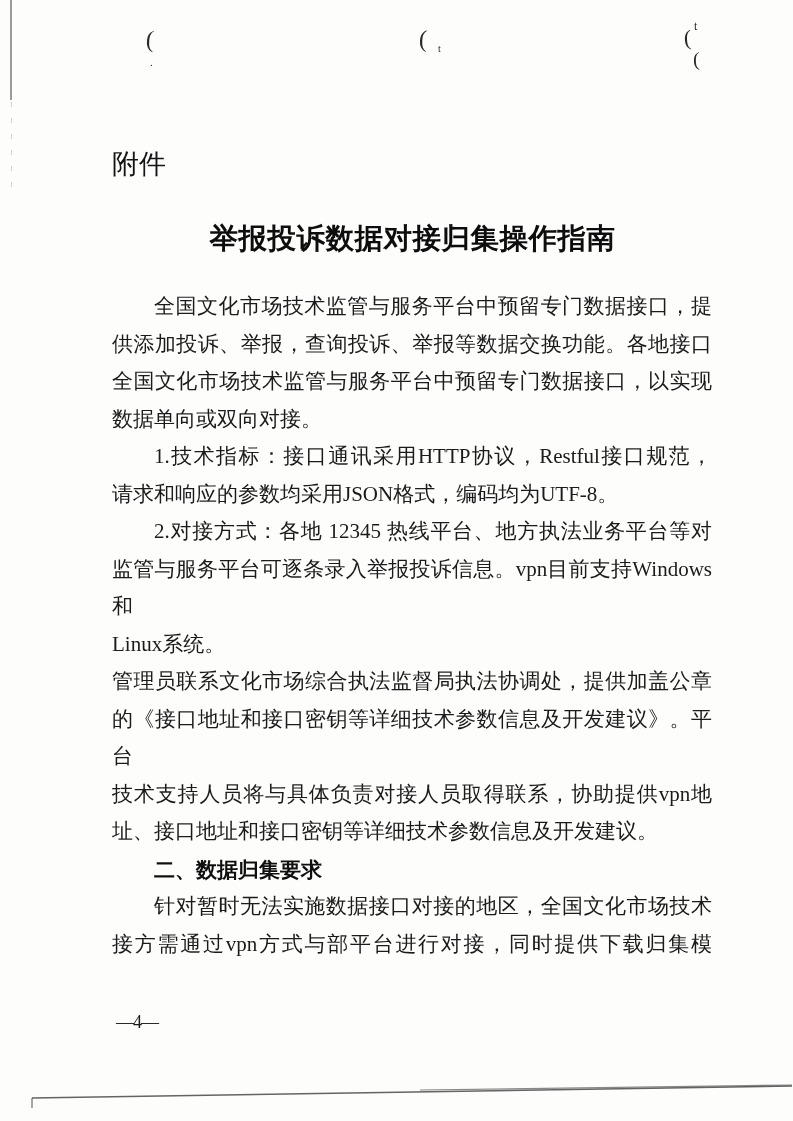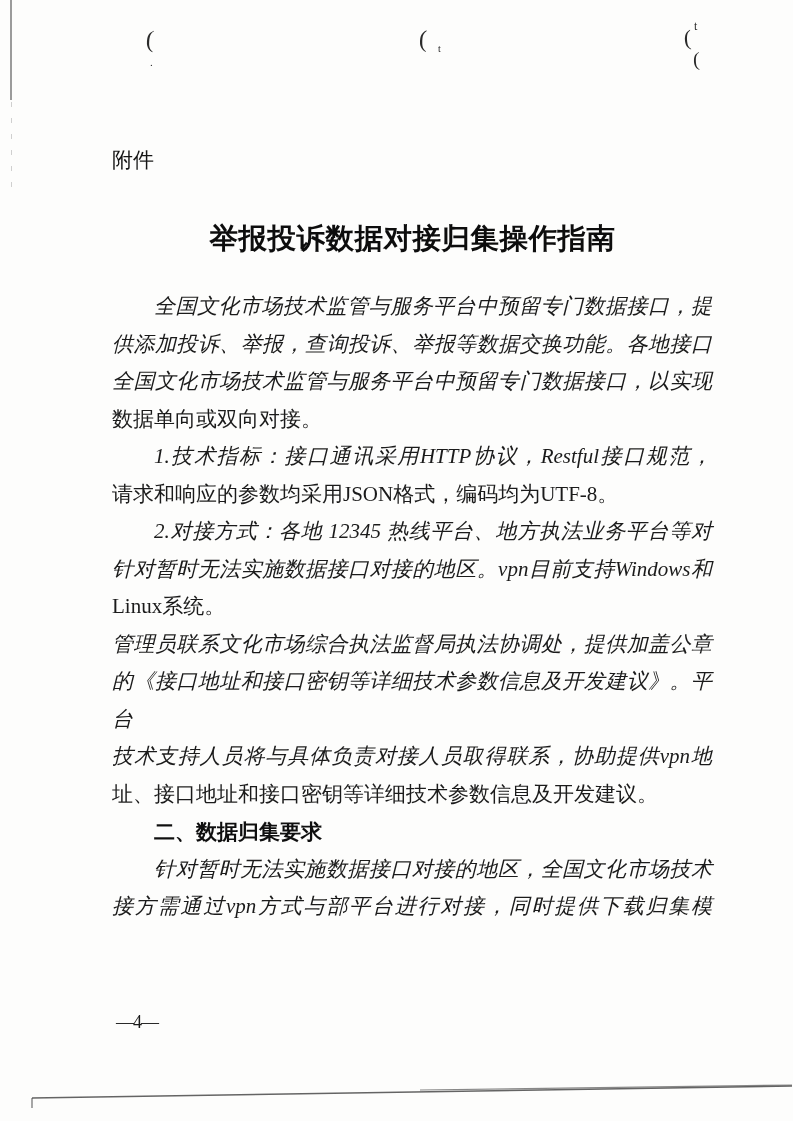--- a/index.html
+++ b/index.html
@@ -51,21 +51,21 @@
   .art-tick-2   { left: 438px; top: 44px; font-size: 10px; }
   .art-tick-3   { left: 694px; top: 20px; font-size: 12px; }
   .art-paren-3  { left: 684px; top: 27px; font-size: 22px; transform: rotate(-3deg); }
   .art-paren-4  { left: 693px; top: 49px; font-size: 20px; transform: rotate(-2deg); }
 
   
   .attachment-label {
     position: absolute;
     left: 112px; top: 146px;
     font-family: "Liberation Sans", sans-serif;
-    font-size: 21px;
+    font-size: 27px;
     color: #151515;
   }
   .doc-title {
     position: absolute;
     left: 0; top: 204px;
     width: 100%;
     margin: 16px;
     text-align: center;
     font-family: "Liberation Serif", serif;
     font-size: 28.5px;
@@ -87,21 +87,20 @@
     font-family: "Liberation Sans", sans-serif;
     font-weight: 700;
     color: #0f0f0f;
     text-indent: 2em;
   }
   .doc-body .indent { text-indent: 2em; }
   .doc-body .justify {
     text-align: justify;
     text-align-last: justify;
     text-justify: inter-character;
-    font-style: italic;
   }
   .page-number {
     position: absolute;
     left: 116px; top: 1012px;
     font-size: 18px;
     letter-spacing: -1px;
     color: #1b1b1b;
   }
 </style>
 </head>
@@ -127,21 +126,21 @@
   <h1 class="doc-title">举报投诉数据对接归集操作指南</h1>
 
   <div class="doc-body" id="doc-body">
       <div class="line indent justify">全国文化市场技术监管与服务平台中预留专门数据接口，提</div>
       <div class="line justify">供添加投诉、举报，查询投诉、举报等数据交换功能。各地接口</div>
       <div class="line justify">全国文化市场技术监管与服务平台中预留专门数据接口，以实现</div>
       <div class="line plain">数据单向或双向对接。</div>
       <div class="line indent justify">1.技术指标：接口通讯采用HTTP协议，Restful接口规范，</div>
       <div class="line plain">请求和响应的参数均采用JSON格式，编码均为UTF-8。</div>
       <div class="line indent justify">2.对接方式：各地 12345 热线平台、地方执法业务平台等对</div>
-      <div class="line justify">针对暂时无法实施数据接口对接的地区。vpn目前支持Windows和</div>
+      <div class="line justify">监管与服务平台可逐条录入举报投诉信息。vpn目前支持Windows和</div>
       <div class="line plain">Linux系统。</div>
       <div class="line justify">管理员联系文化市场综合执法监督局执法协调处，提供加盖公章</div>
       <div class="line justify">的《接口地址和接口密钥等详细技术参数信息及开发建议》。平台</div>
       <div class="line justify">技术支持人员将与具体负责对接人员取得联系，协助提供vpn地</div>
       <div class="line plain">址、接口地址和接口密钥等详细技术参数信息及开发建议。</div>
       <div class="line heading">二、数据归集要求</div>
       <div class="line indent justify">针对暂时无法实施数据接口对接的地区，全国文化市场技术</div>
       <div class="line justify">接方需通过vpn方式与部平台进行对接，同时提供下载归集模</div>
     </div>
 

